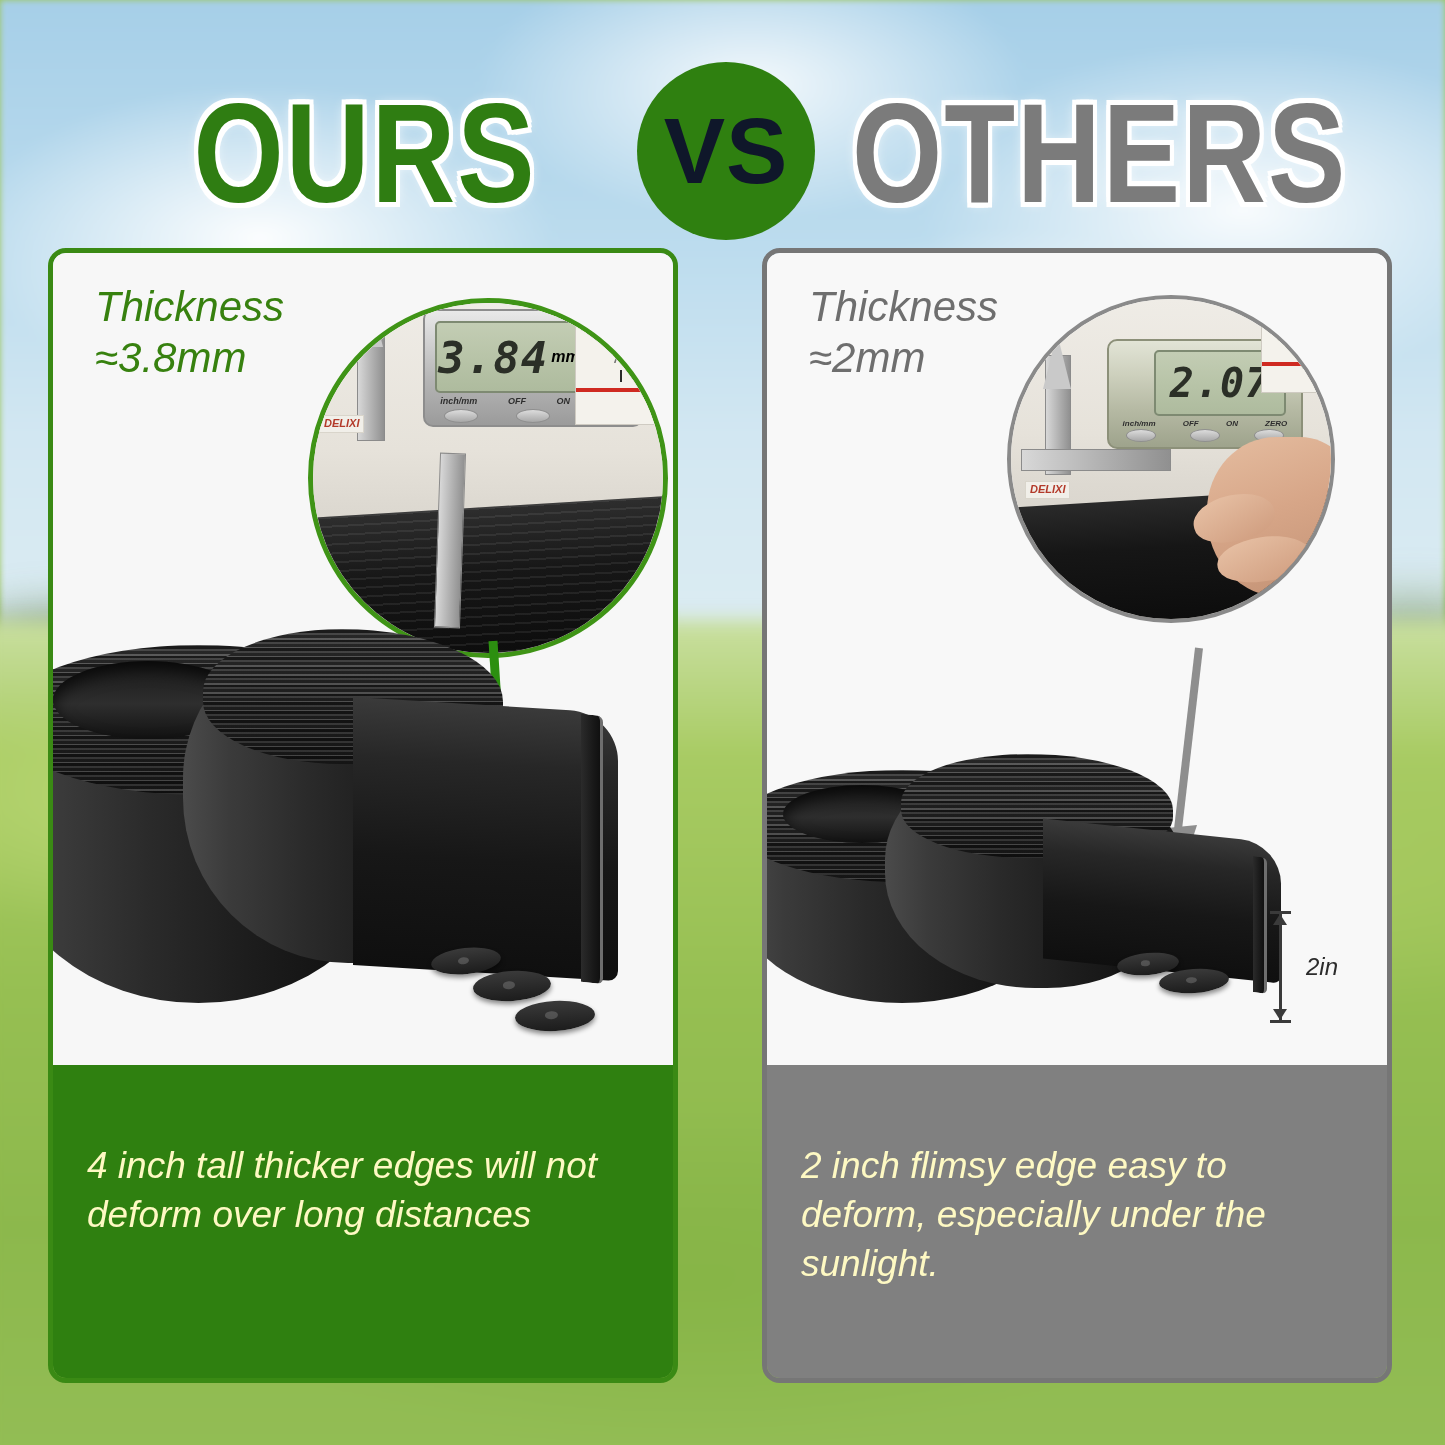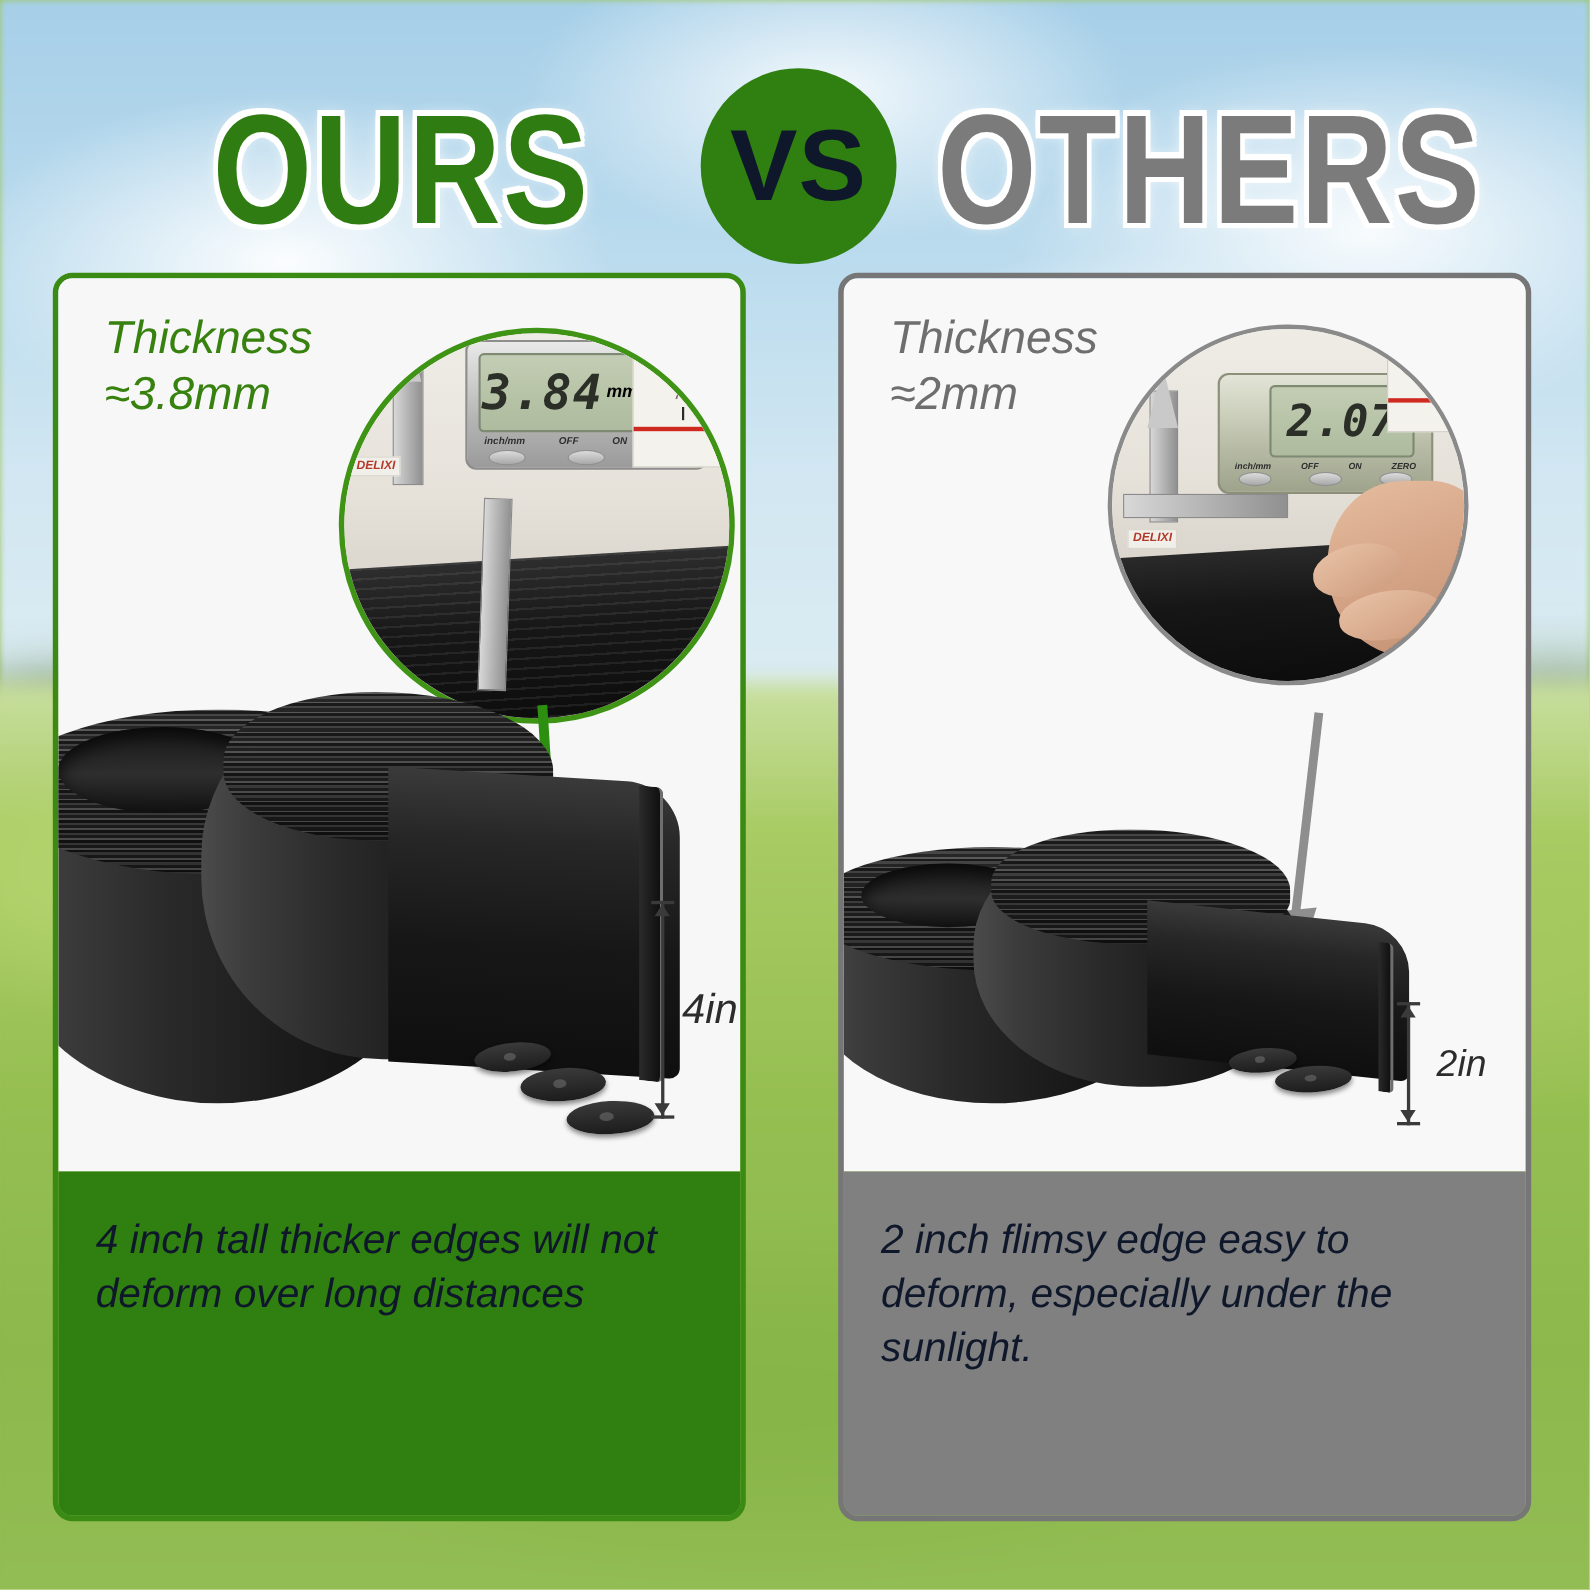--- a/index.html
+++ b/index.html
@@ -95,22 +95,22 @@
 
   .card-photo {
     position: absolute; left: 0; top: 0; width: 100%; height: 812px;
     background: #f7f7f7;
     overflow: hidden;
   }
   .card-right .card-photo { background: #f8f8f8; }
 
   .card-caption {
     position: absolute; left: 0; bottom: 0; width: 100%; height: 313px;
-    padding: 37px 34px 0 34px;
-    font-size: 37px; line-height: 1.33; color: #0f172a;
+    padding: 76px 34px 0 34px;
+    font-size: 37px; line-height: 1.33; color: #fef9c3;
     font-family: "Liberation Sans", sans-serif;
   }
   .cap-green { background: #2f8010; }
   .cap-gray  { background: #808080; }
 
   
   .thickness {
     position: absolute; left: 42px; top: 28px;
     font-size: 42px; line-height: 1.22; font-weight: 400;
     white-space: pre-line;
@@ -366,29 +366,20 @@
 
       <div class="strip" style="left:300px; top:452px; width:265px; height:268px;
                  border-radius:0 48px 10px 0; transform: skewY(3.5deg);"></div>
       <div class="strip-face" style="left:528px; top:462px; width:22px; height:268px;
                  border-radius:0 6px 6px 0; transform: skewY(6deg);"></div>
 
       <div class="stake" style="left:378px; top:695px; width:70px; height:26px; transform:rotate(-6deg);"></div>
       <div class="stake" style="left:420px; top:718px; width:78px; height:30px; transform:rotate(-4deg);"></div>
       <div class="stake" style="left:462px; top:748px; width:80px; height:30px; transform:rotate(-3deg);"></div>
 
-      <div class="dim" style="left:548px; top:566px; height:198px;">
-        <div class="dim-line" style="height:198px;">
-          <div class="dim-cap top"></div>
-          <div class="dim-arrow up"></div>
-          <div class="dim-cap bot"></div>
-          <div class="dim-arrow dn"></div>
-        </div>
-        <div class="dim-label">4in</div>
-      </div>
 
     </div>
 
     <div class="card-caption cap-green">4 inch tall thicker edges will not deform over long distances</div>
   </div>
 
   <div class="card card-right">
 
     <div class="card-photo">
 
@@ -452,21 +443,21 @@
       <div class="stake" style="left:350px; top:700px; width:62px; height:22px; transform:rotate(-5deg);"></div>
       <div class="stake" style="left:392px; top:716px; width:70px; height:24px; transform:rotate(-4deg);"></div>
 
       <div class="dim" style="left:512px; top:658px; height:112px;">
         <div class="dim-line" style="height:112px;">
           <div class="dim-cap top"></div>
           <div class="dim-arrow up"></div>
           <div class="dim-cap bot"></div>
           <div class="dim-arrow dn"></div>
         </div>
-        <div class="dim-label" style="font-size:34px;margin-left:24px;">2in</div>
+        <div class="dim-label" style="font-size:24px;margin-left:24px;">2in</div>
       </div>
 
     </div>
 
     <div class="card-caption cap-gray">2 inch flimsy edge easy to deform, especially under the sunlight.</div>
   </div>
 
 </div>
 
 </body></html>

